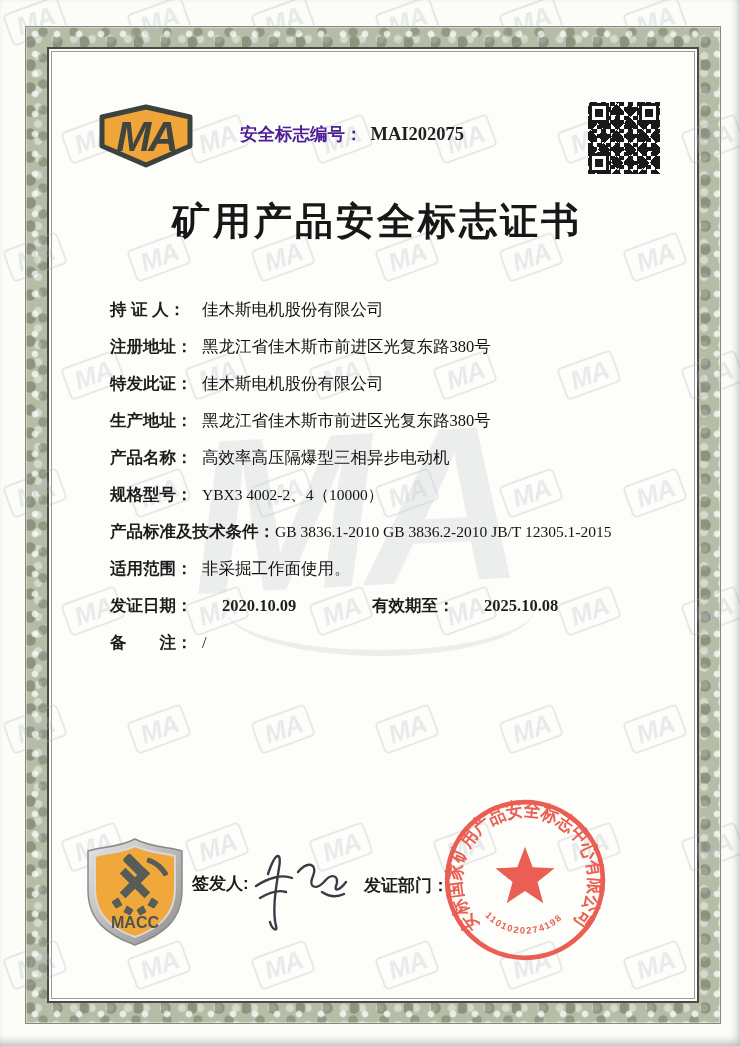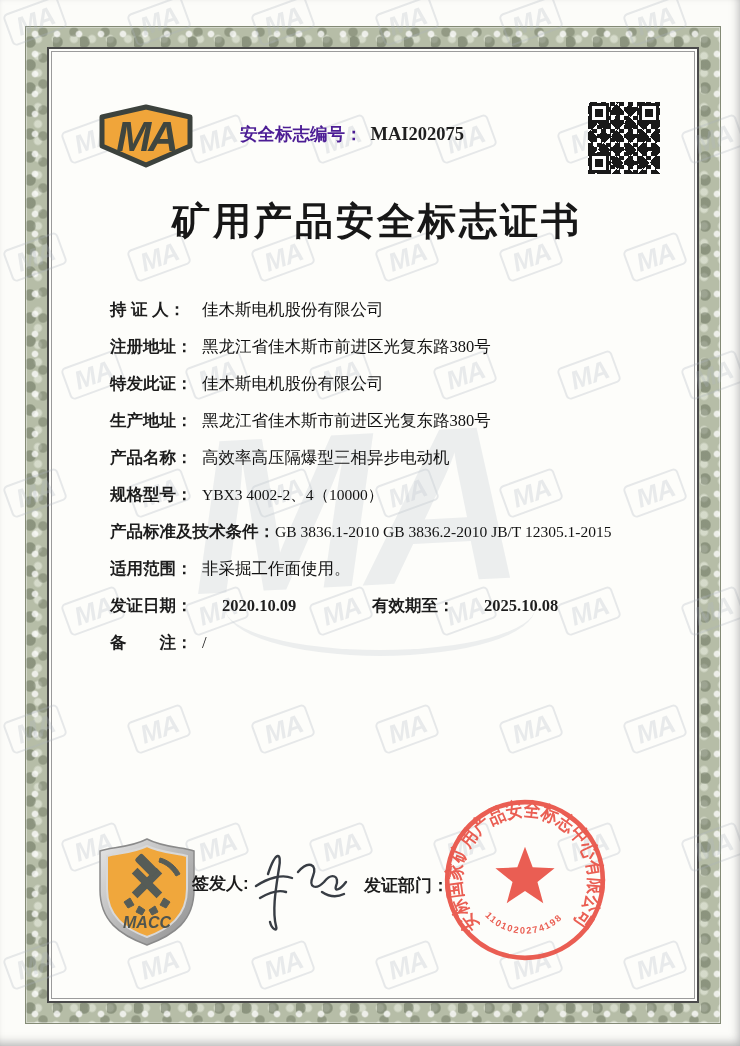--- a/index.html
+++ b/index.html
@@ -77,21 +77,21 @@
   .frow-dates{position:relative;}
   .dgroup2{position:absolute;left:262px;top:0;display:flex;align-items:baseline;}
   .dval{font-family:"Liberation Serif","DejaVu Serif",serif;font-weight:bold;font-size:16.5px;margin-left:20px;}
   
   .statement{
     position:absolute;left:108px;right:88px;top:697px;
     font-family:"Liberation Serif","DejaVu Serif",serif;font-size:15.5px;line-height:26px;
     text-align:justify;text-indent:2em;color:#151515;
   }
   
-  .shield{position:absolute;left:92px;top:836px;font-style:italic;}
+  .shield{position:absolute;left:80px;top:836px;}
   .signer{position:absolute;left:192px;top:872px;display:flex;align-items:baseline;}
   .signer-label,.dept-label{font-weight:bold;font-size:17px;color:#1c1c1c;}
   .signature{position:absolute;left:252px;top:840px;}
   .dept{position:absolute;left:364px;top:874px;}
   .seal{position:absolute;left:442px;top:797px;opacity:.88;}
 </style>
 </head>
 <body>
 
 <div class="scan">

